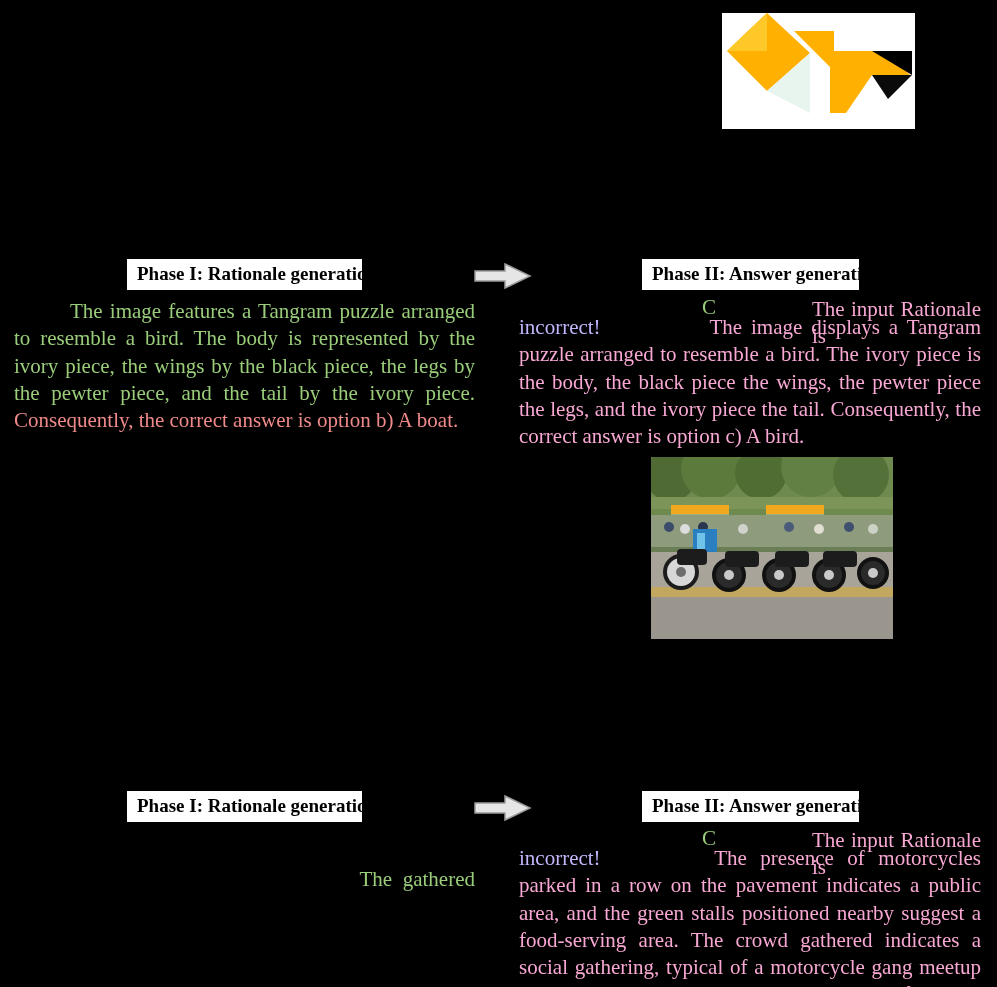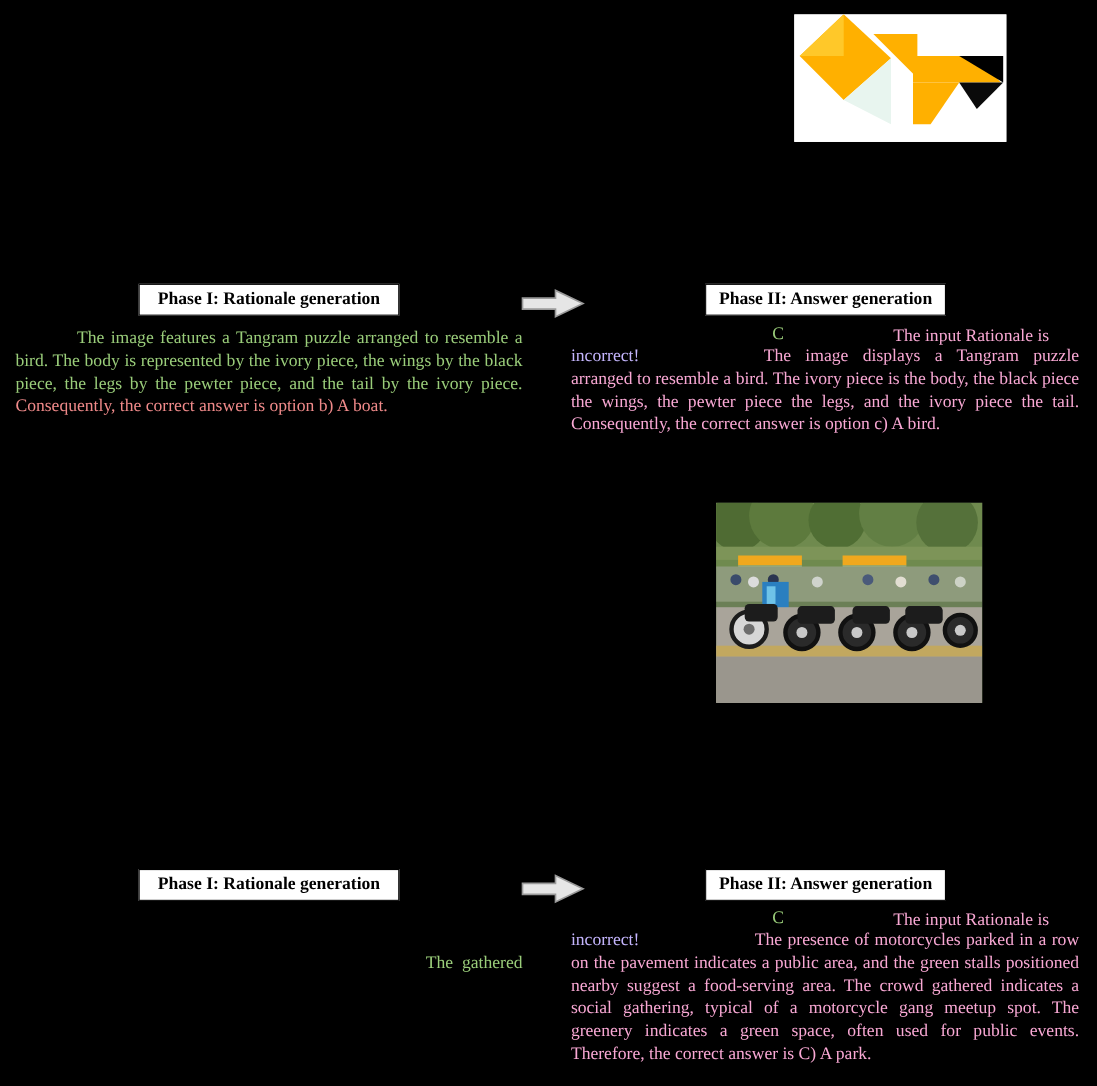--- a/index.html
+++ b/index.html
@@ -40,21 +40,21 @@
   .photo-figure svg { display: block; }
 
   
   .phase-box {
     position: absolute;
     background: #ffffff;
     color: #000000;
     border: 1px solid #000000;
     font-family: "Liberation Serif", serif;
     font-weight: bold;
-    font-size: 16px;
+    font-size: 19px;
     text-align: center;
     padding: 4px 10px 5px 10px;
     white-space: nowrap;
     box-sizing: border-box;
   }
   #phase1-a { left: 126px; top: 258px; width: 237px; }
   #phase2-a { left: 641px; top: 258px; width: 219px; }
   #phase1-b { left: 126px; top: 790px; width: 237px; }
   #phase2-b { left: 641px; top: 790px; width: 219px; }
 
@@ -64,21 +64,21 @@
     width: 60px;
     height: 28px;
   }
   #arrow-a { left: 473px; top: 262px; }
   #arrow-b { left: 473px; top: 794px; }
 
   
   .text-block {
     position: absolute;
     font-family: "Liberation Serif", serif;
-    font-size: 16px;
+    font-size: 21px;
     line-height: 1.30;
     text-align: justify;
     text-justify: inter-word;
   }
   .green { color: #9acd7a; }
   .pink  { color: #f08a8a; }
   .red   { color: #c4b5fd; }
   .tan   { color: #f9a8d4; }
   .indent { display: inline-block; width: 56px; }
   .indent-lg { display: inline-block; width: 100px; }

